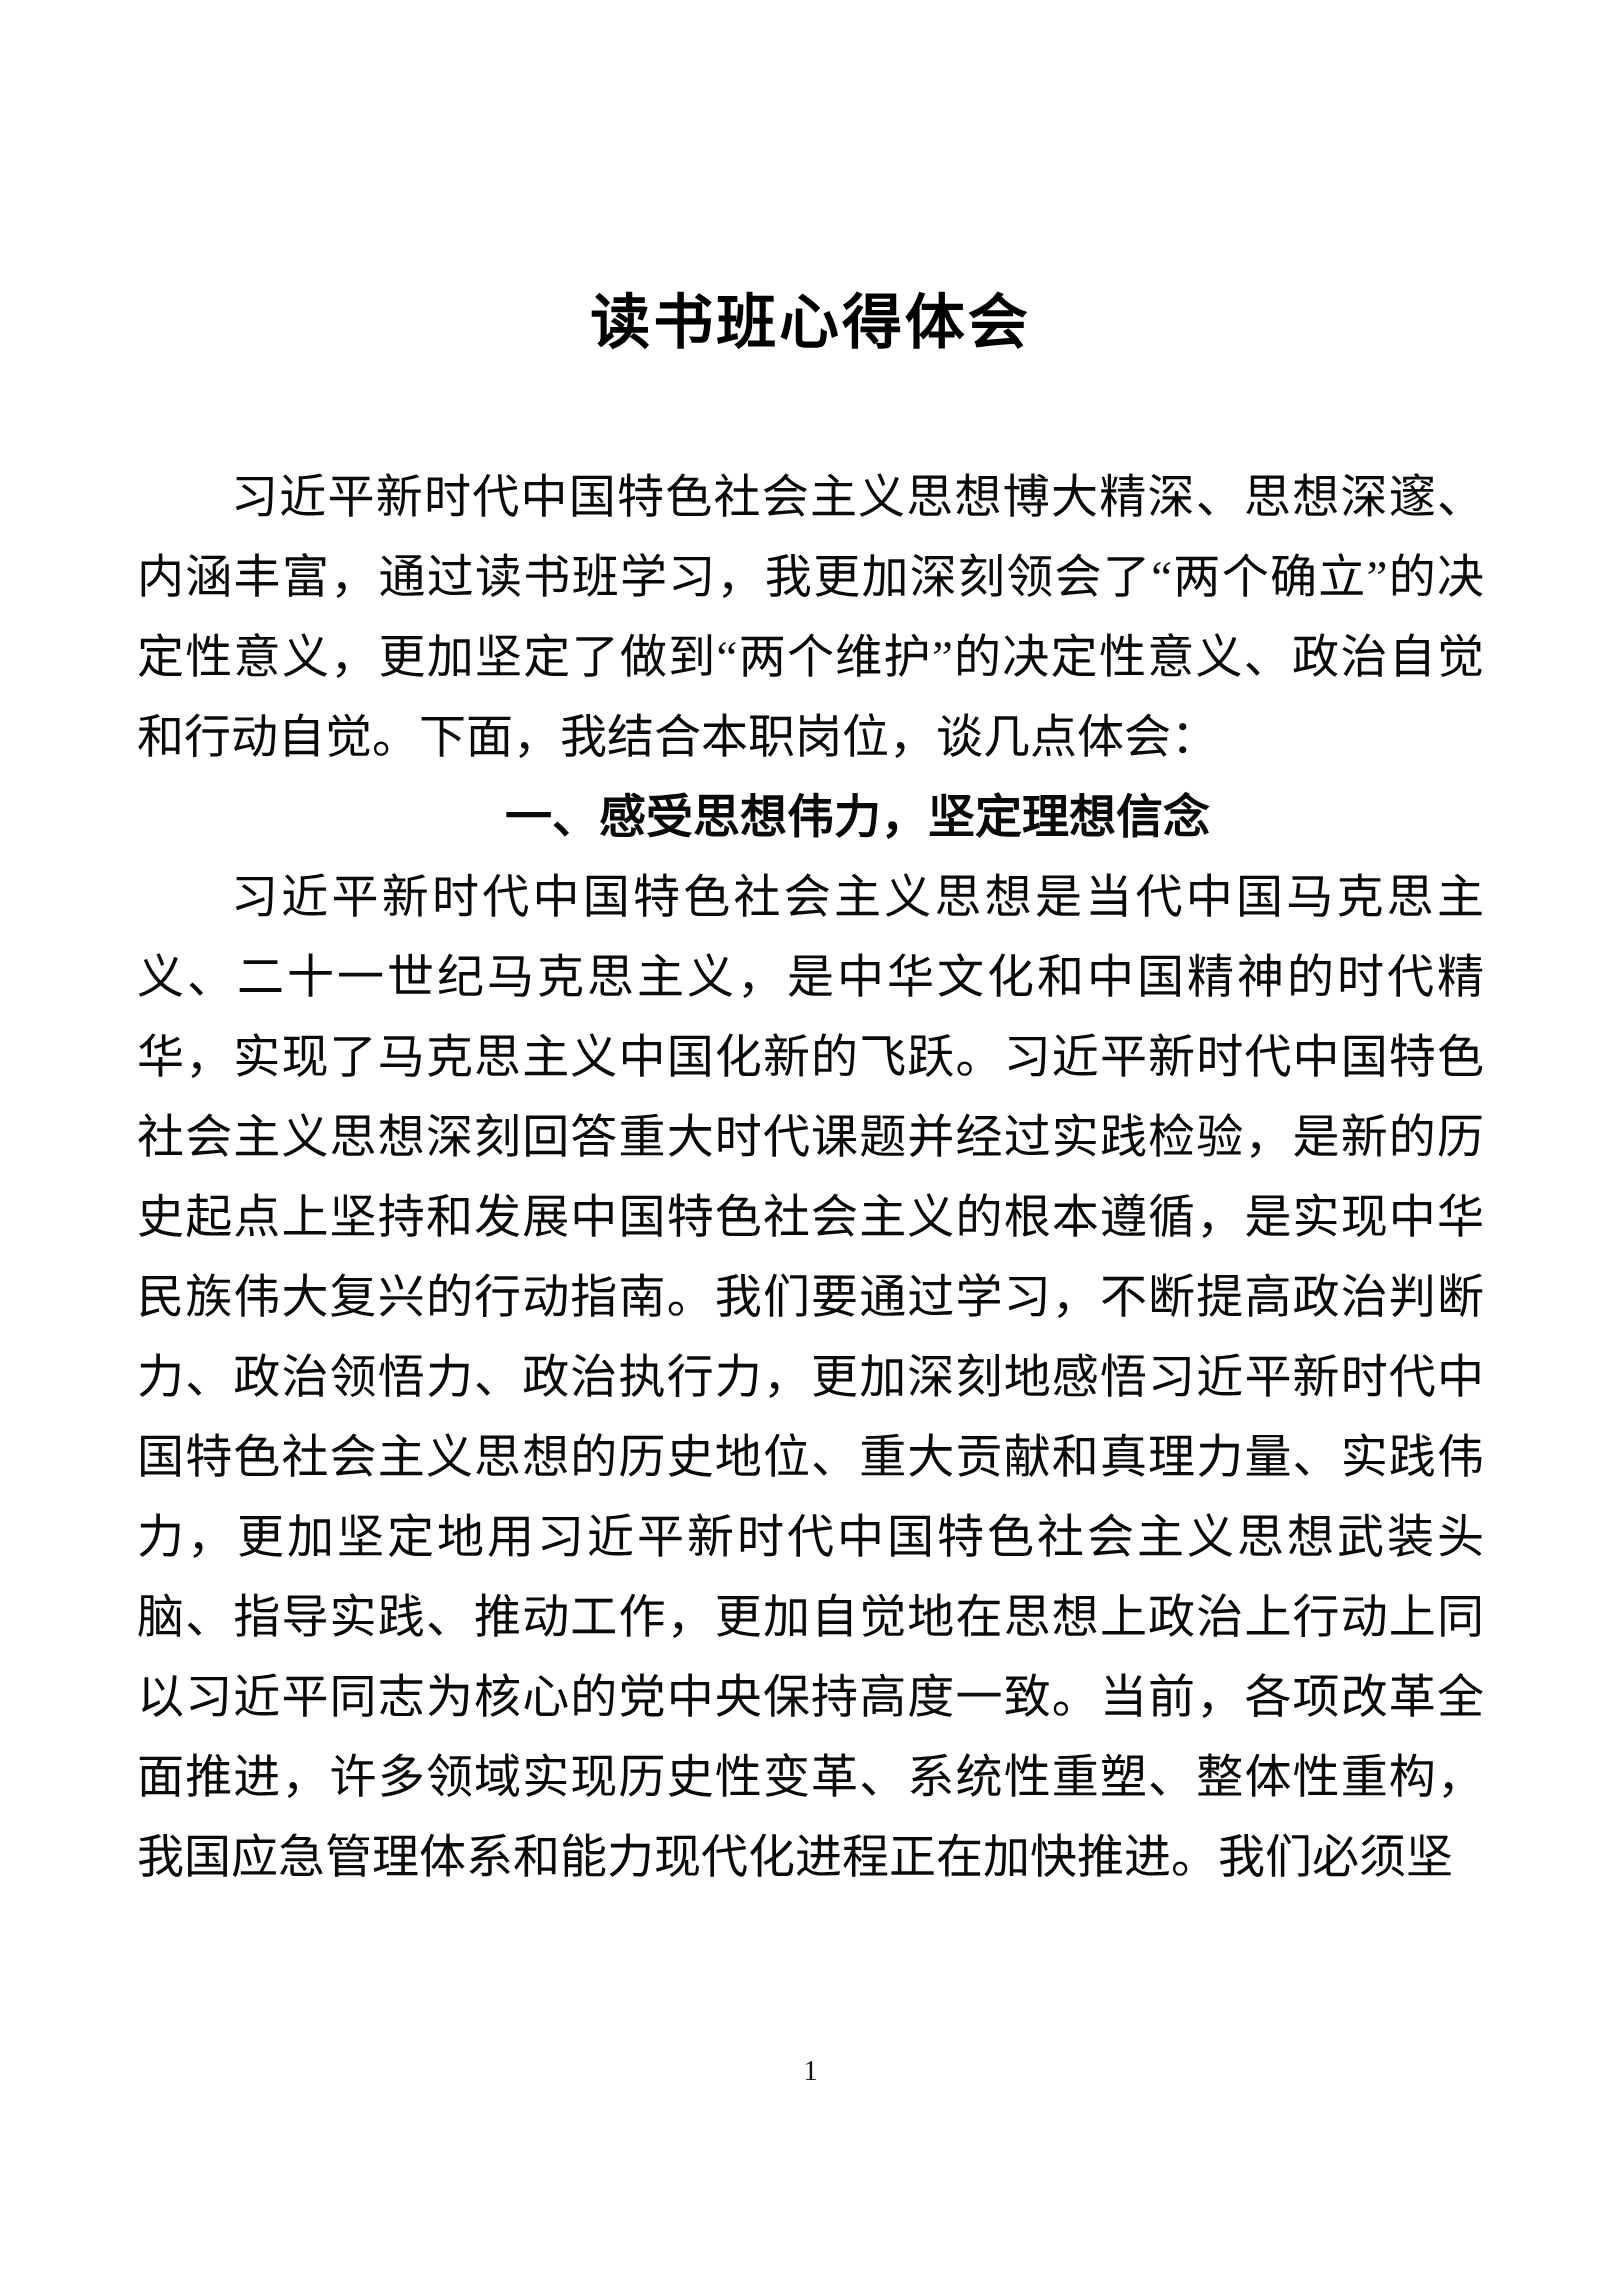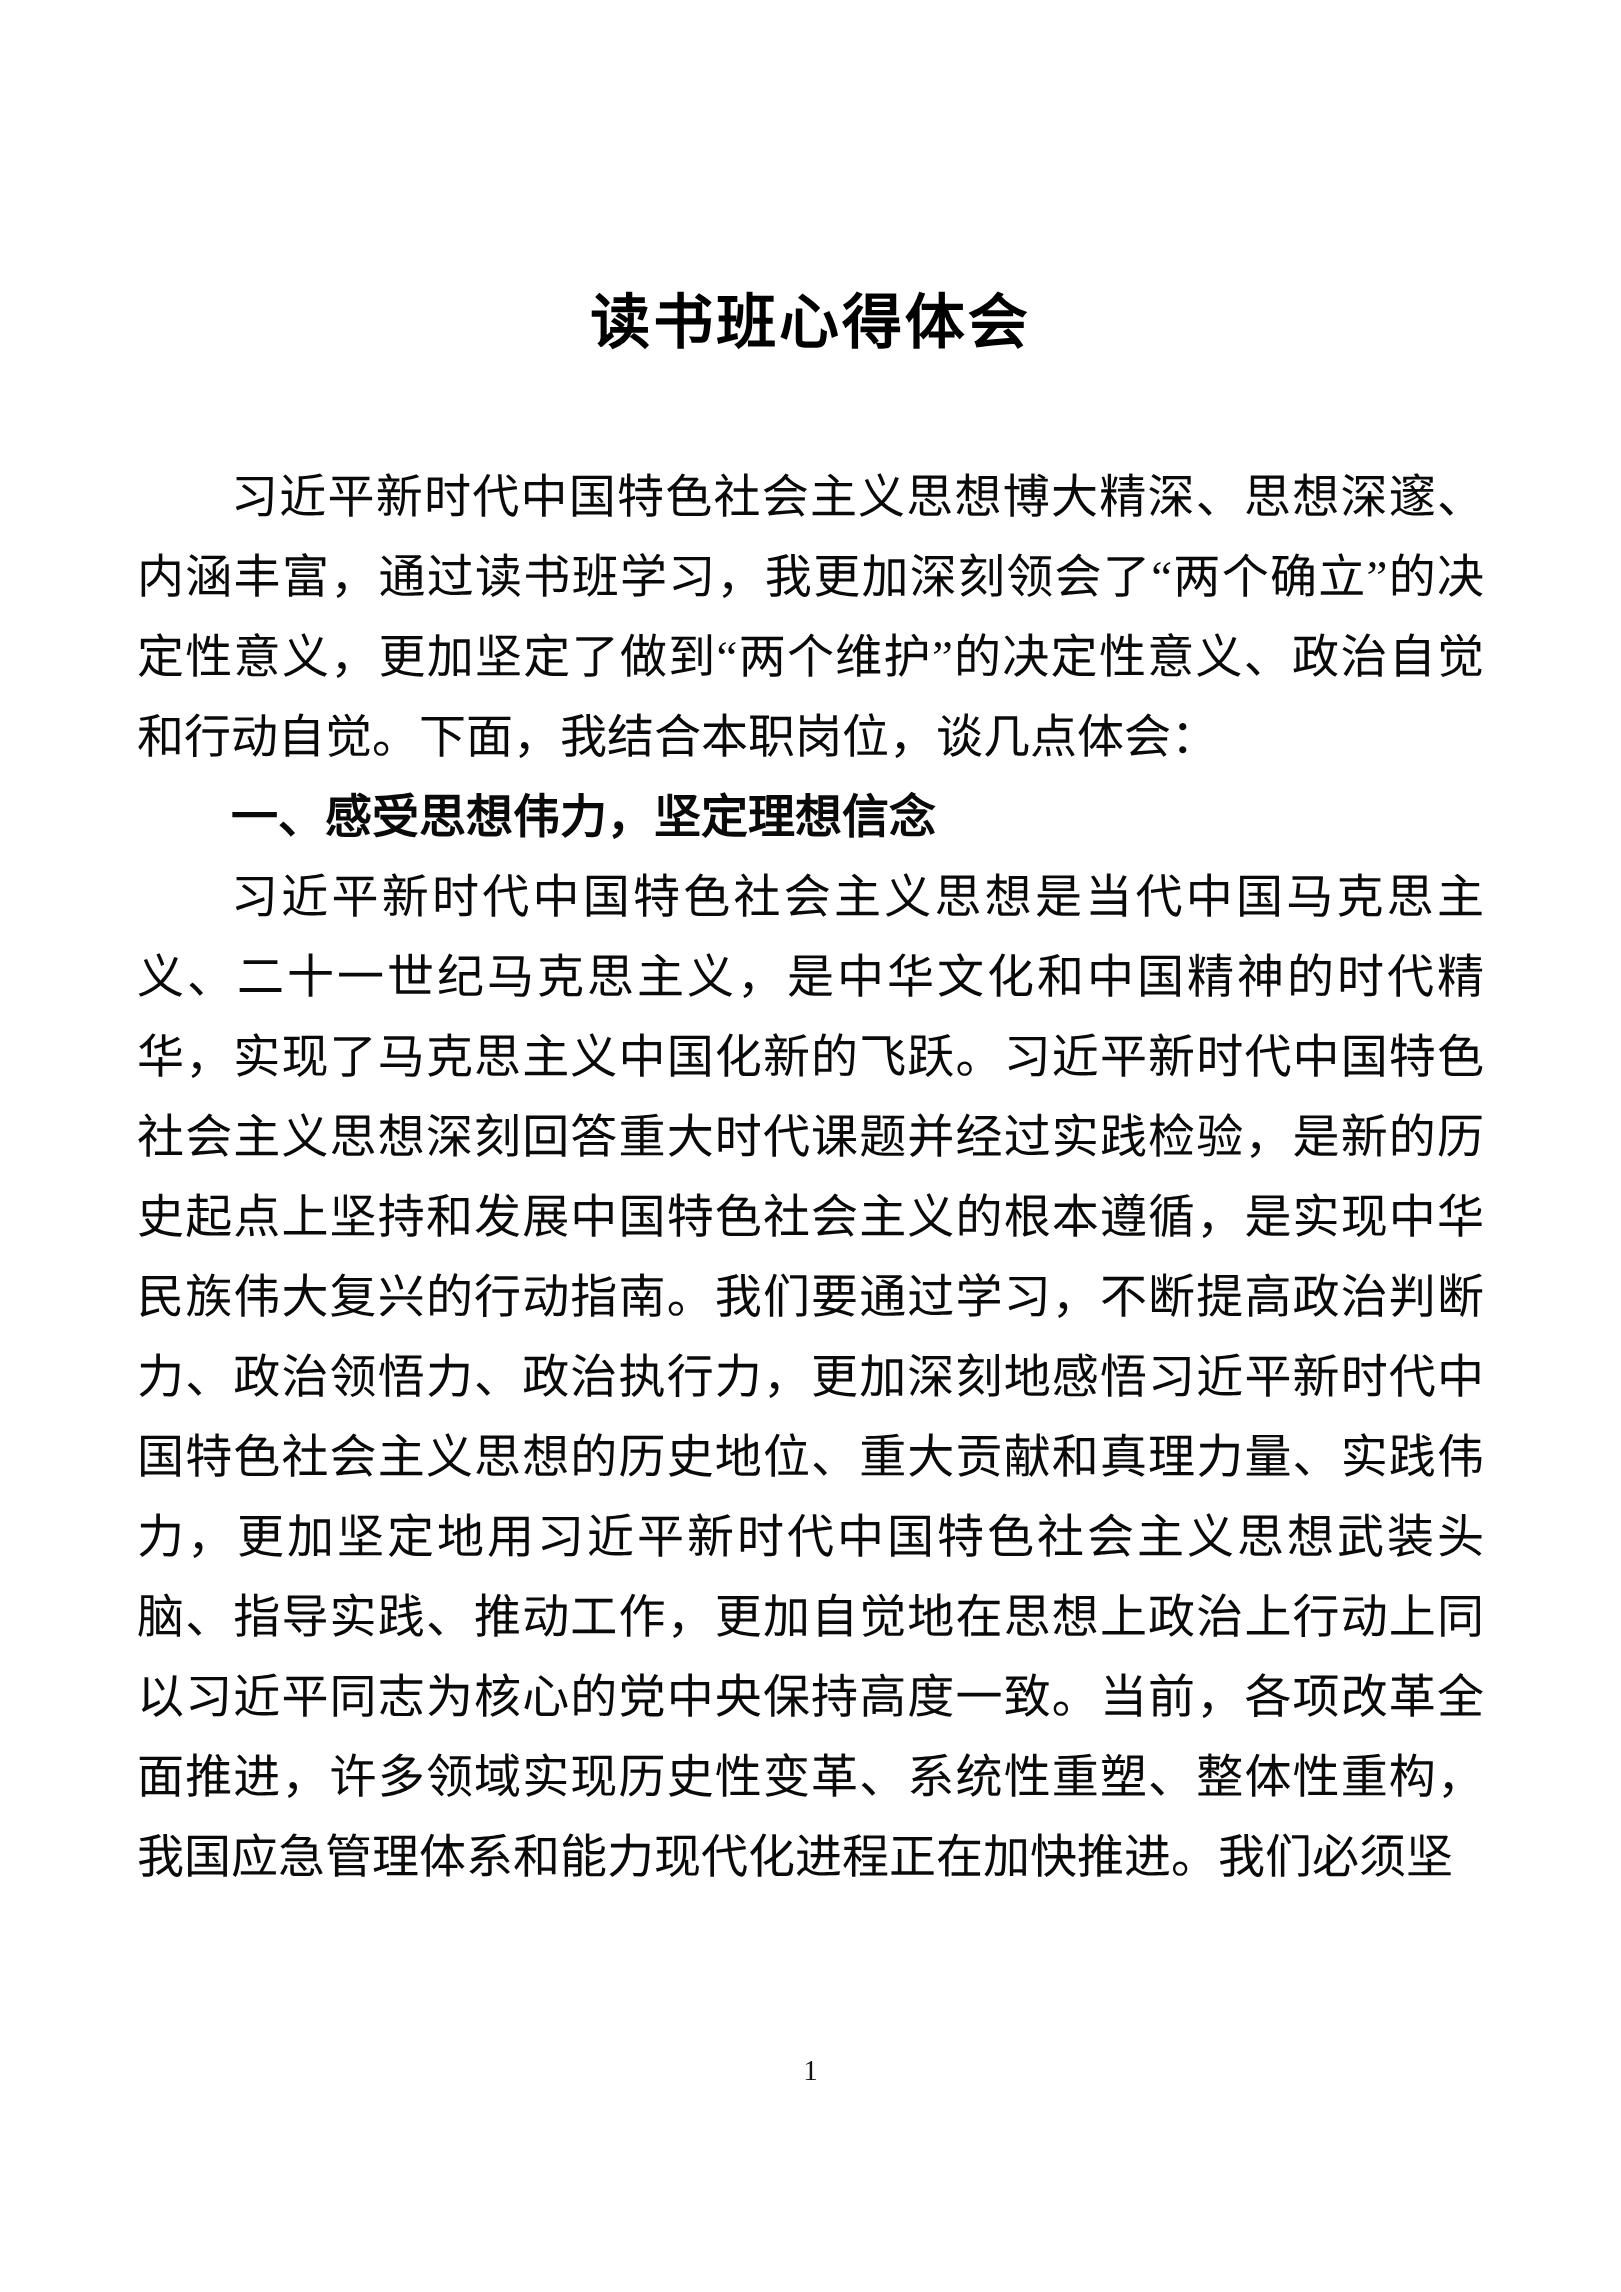--- a/index.html
+++ b/index.html
@@ -38,21 +38,21 @@
     font-size: 47px;
     line-height: 80px;
     text-align: justify;
     text-justify: inter-ideograph;
     text-indent: 2em;
     color: #0a0a0a;
   }
 
   .para.heading {
     font-weight: 700;
-    text-align: left;
+    text-align: center;
   }
 
   .page-footer {
     position: absolute;
     left: 0;
     right: 0;
     top: 2054px;
     text-align: center;
   }
 

